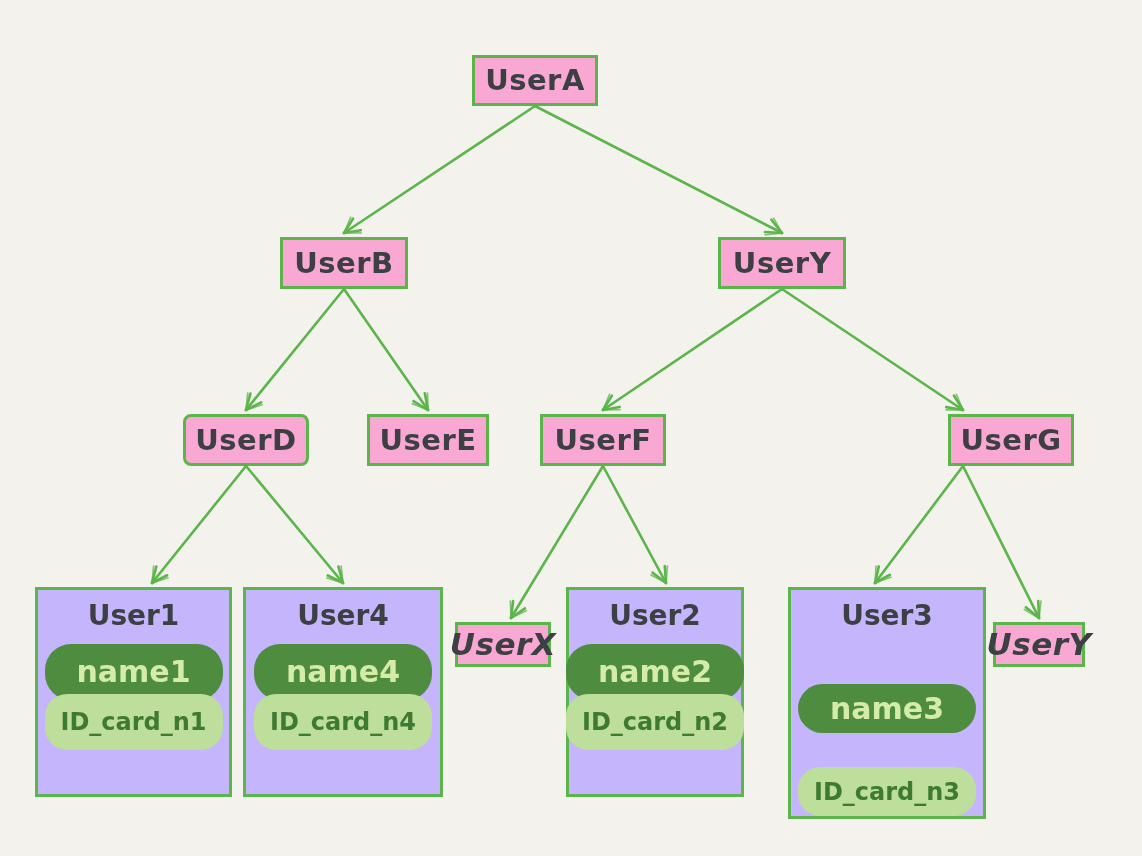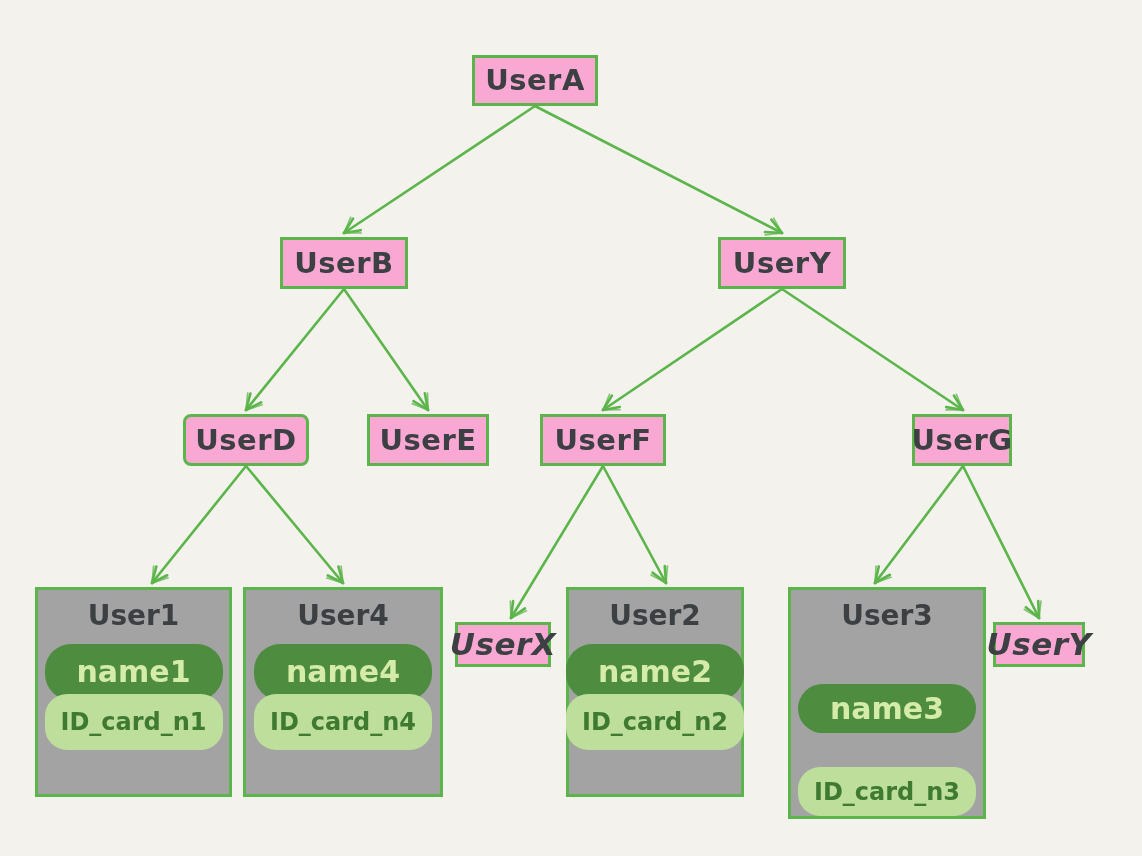--- a/index.html
+++ b/index.html
@@ -44,21 +44,21 @@
   }
   .node.small .node-label {
     font-size: 31px;
     font-style: italic;
   }
   
   .card {
     position: absolute;
     box-sizing: border-box;
     border: 3px solid #5CB54B;
-    background: #a3a3a3;
+    background: #c4b5fd;
     z-index: 3;
     display: flex;
     flex-direction: column;
     align-items: center;
     padding-top: 12px;
   }
   .card-title {
     color: #3C4043;
     font-family: "DejaVu Sans", sans-serif;
     font-size: 28px;
@@ -195,21 +195,21 @@
       </div>
       <div class="node" style="left: 183px; top: 414px; width: 126px; height: 52px; border-radius: 8px;">
         <span class="node-label">UserD</span>
       </div>
       <div class="node" style="left: 367px; top: 414px; width: 122px; height: 52px;">
         <span class="node-label">UserE</span>
       </div>
       <div class="node" style="left: 540px; top: 414px; width: 126px; height: 52px;">
         <span class="node-label">UserF</span>
       </div>
-      <div class="node" style="left: 912px; top: 414px; width: 100px; height: 52px;">
+      <div class="node" style="left: 948px; top: 414px; width: 126px; height: 52px;">
         <span class="node-label">UserG</span>
       </div>
       <div class="node small" style="left: 455px; top: 622px; width: 96px; height: 45px;">
         <span class="node-label">UserX</span>
       </div>
       <div class="node small" style="left: 993px; top: 622px; width: 92px; height: 45px;">
         <span class="node-label">UserY</span>
       </div>
       <div class="card" style="left: 35px; top: 587px; width: 197px; height: 210px;">
         <div class="card-title">User1</div>

